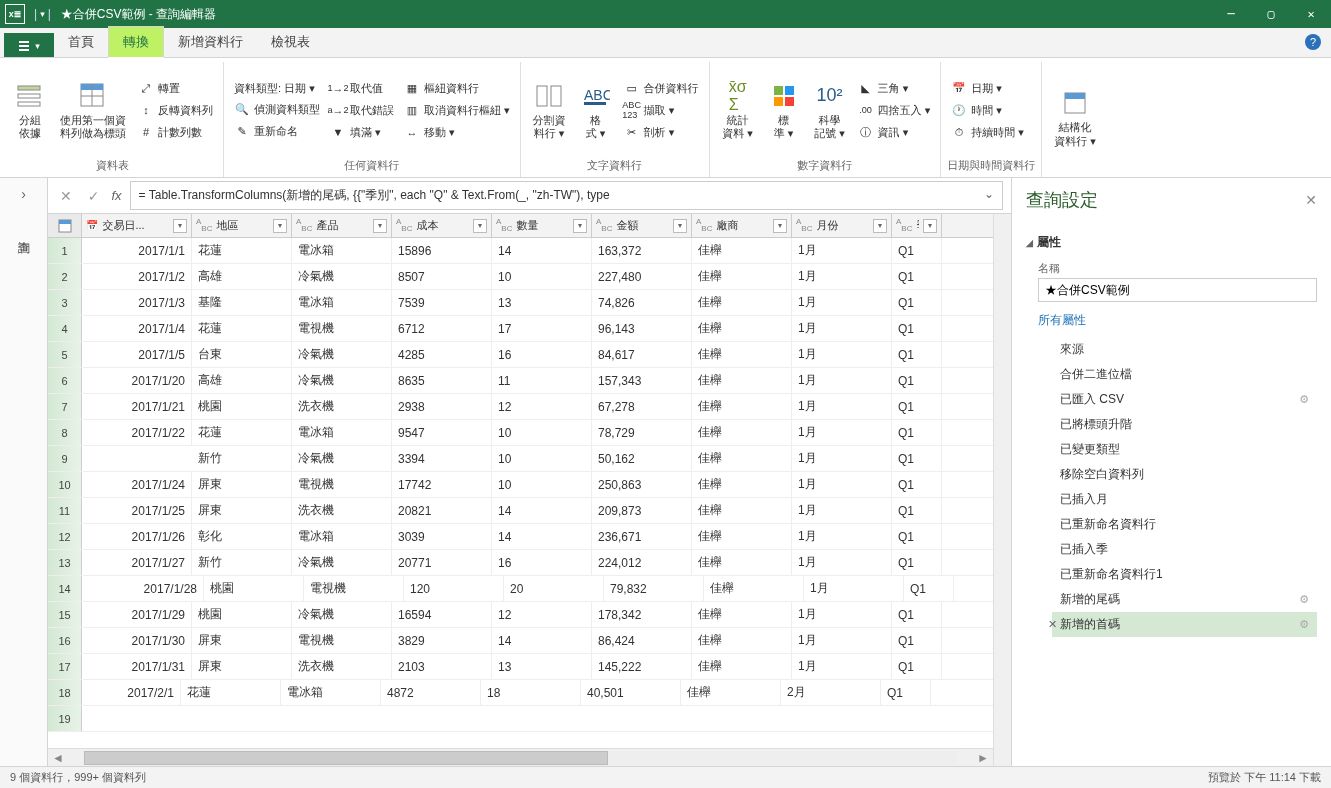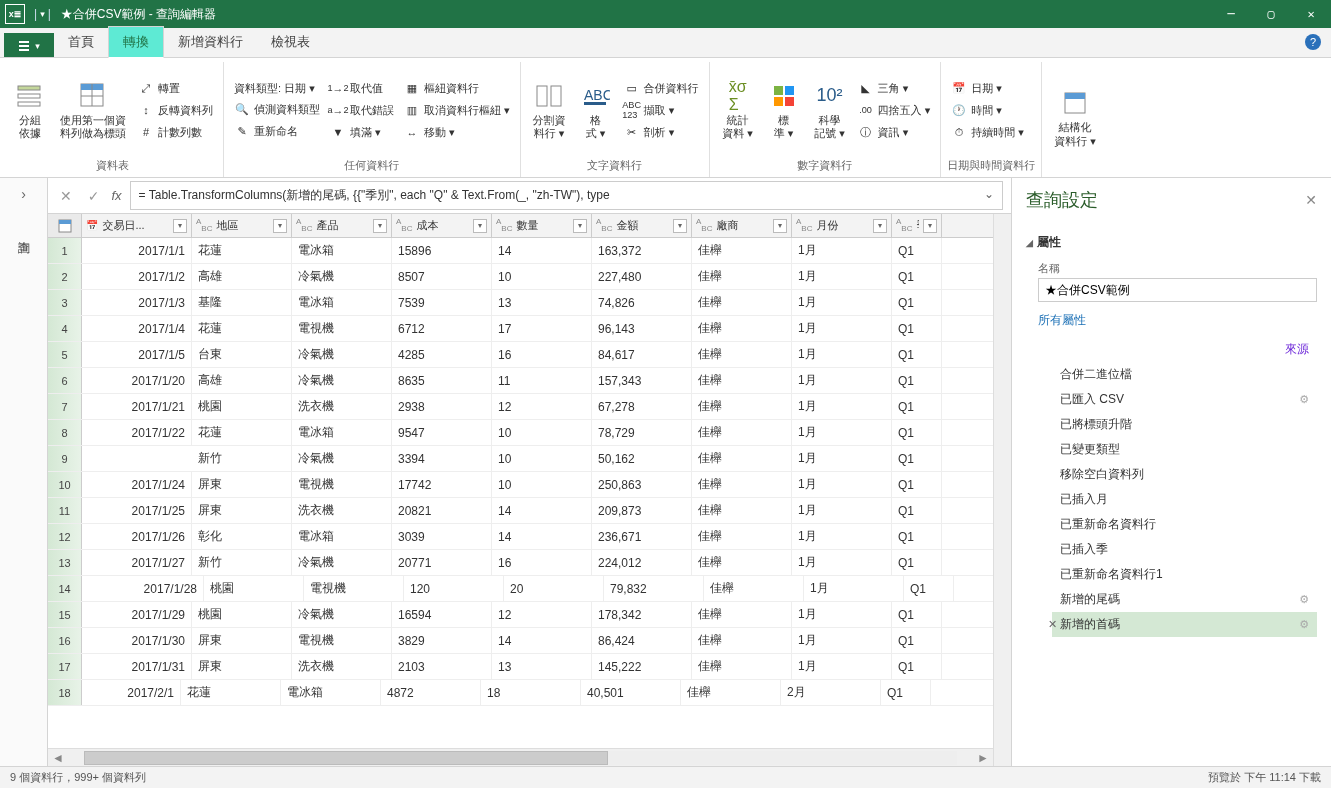--- a/index.html
+++ b/index.html
@@ -8,21 +8,21 @@
 .titlebar .excel-icon { width: 20px; height: 20px; background: #217346; border: 1px solid #fff; margin: 0 5px; display: flex; align-items: center; justify-content: center; font-size: 9px; font-weight: bold; }
 .titlebar .qat { display: flex; gap: 3px; margin-left: 4px; align-items: center; }
 .titlebar .title { margin-left: 10px; font-size: 12px; }
 .titlebar .win-controls { position: absolute; right: 0; display: flex; }
 .titlebar .win-btn { width: 40px; height: 24px; display: flex; align-items: center; justify-content: center; color:#fff; cursor: pointer; font-family: monospace;}
 
 .tabbar { background: #f3f3f3; height: 30px; display: flex; align-items: flex-end; border-bottom: 1px solid #d4d4d4; padding-left: 4px; position:relative;}
 .tabbar .file-menu { background: #217346; color: #fff; padding: 5px 14px; font-size: 12px; cursor:pointer; position:relative; }
 .file-menu svg { vertical-align: middle;}
 .tabbar .tab { padding: 6px 14px; font-size: 13px; cursor: pointer; color: #444;}
-.tabbar .tab.active { background: #5eead4; border: 1px solid #d4d4d4; border-bottom: 1px solid #fff; margin-bottom: -1px; color: #217346;}
+.tabbar .tab.active { background: #bef264; border: 1px solid #d4d4d4; border-bottom: 1px solid #fff; margin-bottom: -1px; color: #217346;}
 .help-icon { position:absolute; right: 10px; top: 6px; width: 16px; height: 16px; border-radius:50%; background:#2a70ba; color:#fff; text-align:center; font-size:11px; line-height:16px; cursor:pointer;}
 
 .ribbon { background: #fff; height: 120px; border-bottom: 1px solid #d4d4d4; display: flex; padding: 4px 2px 0; }
 .ribbon-group { border-right: 1px solid #e0e0e0; padding: 2px 6px; display: flex; flex-direction: column; justify-content: space-between; }
 .ribbon-group-label { text-align: center; font-size: 11px; color: #666; padding: 2px 0;}
 .ribbon-buttons { display: flex; gap: 2px; flex: 1; }
 .big-btn { display: flex; flex-direction: column; align-items: center; justify-content: center; padding: 4px 6px; cursor: pointer; min-width: 40px;}
 .big-btn .icon { width: 32px; height: 32px; display:flex; align-items:center; justify-content:center; margin-bottom: 2px;}
 .big-btn .label { font-size: 11px; text-align: center; line-height: 1.2; white-space: pre-line;}
 .small-btn-col { display: flex; flex-direction: column; gap: 2px; justify-content: center;}
@@ -611,20 +611,23 @@
                 <div class="grid-cell date" style="width: 99px;">2017/2/1</div>
                 <div class="grid-cell" style="width: 100px;">花蓮</div>
                 <div class="grid-cell" style="width: 100px;">電冰箱</div>
                 <div class="grid-cell" style="width: 100px;">4872</div>
                 <div class="grid-cell" style="width: 100px;">18</div>
                 <div class="grid-cell" style="width: 100px;">40,501</div>
                 <div class="grid-cell" style="width: 100px;">佳櫸</div>
                 <div class="grid-cell" style="width: 100px;">2月</div>
                 <div class="grid-cell" style="width: 50px;">Q1</div>
               </div>
+              <div class="grid-row">
+                <div class="row-header">19</div>
+              </div>
             </div>
           <div class="h-scrollbar">
             <span style="padding:0 4px; color:#888;">◄</span>
             <div class="track">
                 <div class="thumb"></div>
               </div>
             <span style="padding:0 4px; color:#888;">►</span>
           </div>
         </div>
         <div class="v-scrollbar-space"></div>
@@ -635,21 +638,21 @@
   <div class="query-pane">
     <h2>
       <span>查詢設定</span>
       <span class="close-x">✕</span>
     </h2>
     <div class="section-header">屬性</div>
     <div class="prop-label">名稱</div>
     <input class="prop-input" value="★合併CSV範例" style="">
     <a class="prop-link">所有屬性</a>
     <div class="steps-list steps-wrap" id="steps-list">
-        <div class="step-item" style="color: #6d28d9; justify-content: flex-end;">
+        <div class="step-item" style="color: #404040;">
           <span>來源</span>
           <span></span>
         </div>
         <div class="step-item">
           <span>合併二進位檔</span>
           <span></span>
         </div>
         <div class="step-item">
           <span>已匯入 CSV</span>
           <span class="gear">⚙</span>

